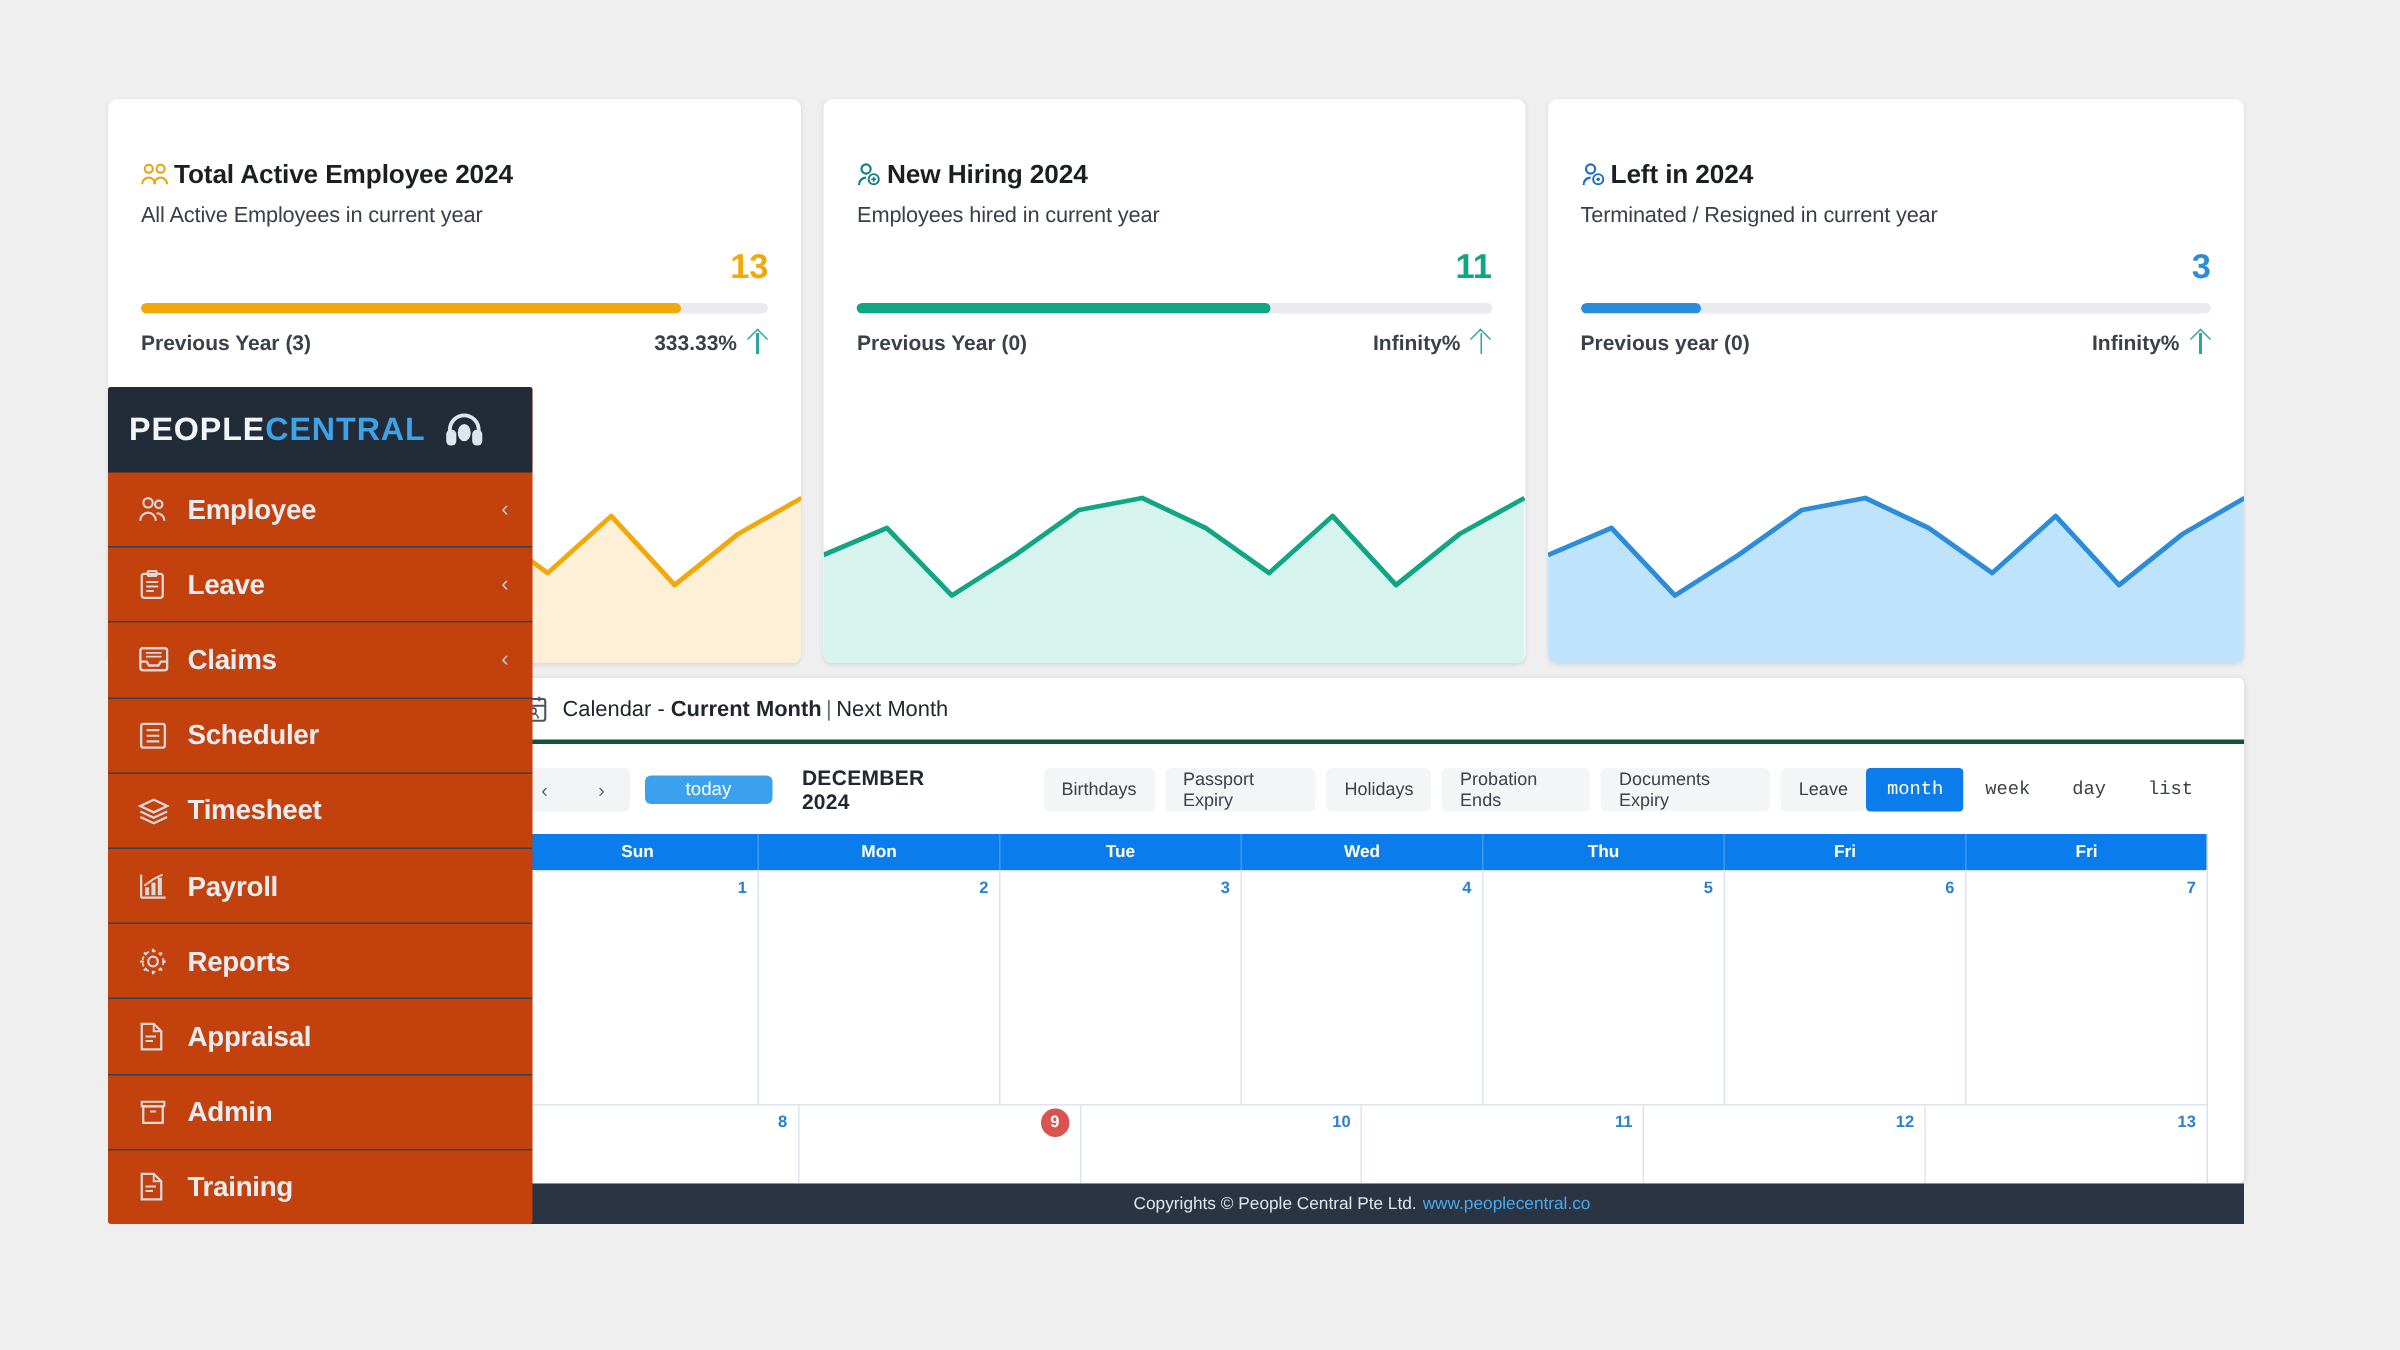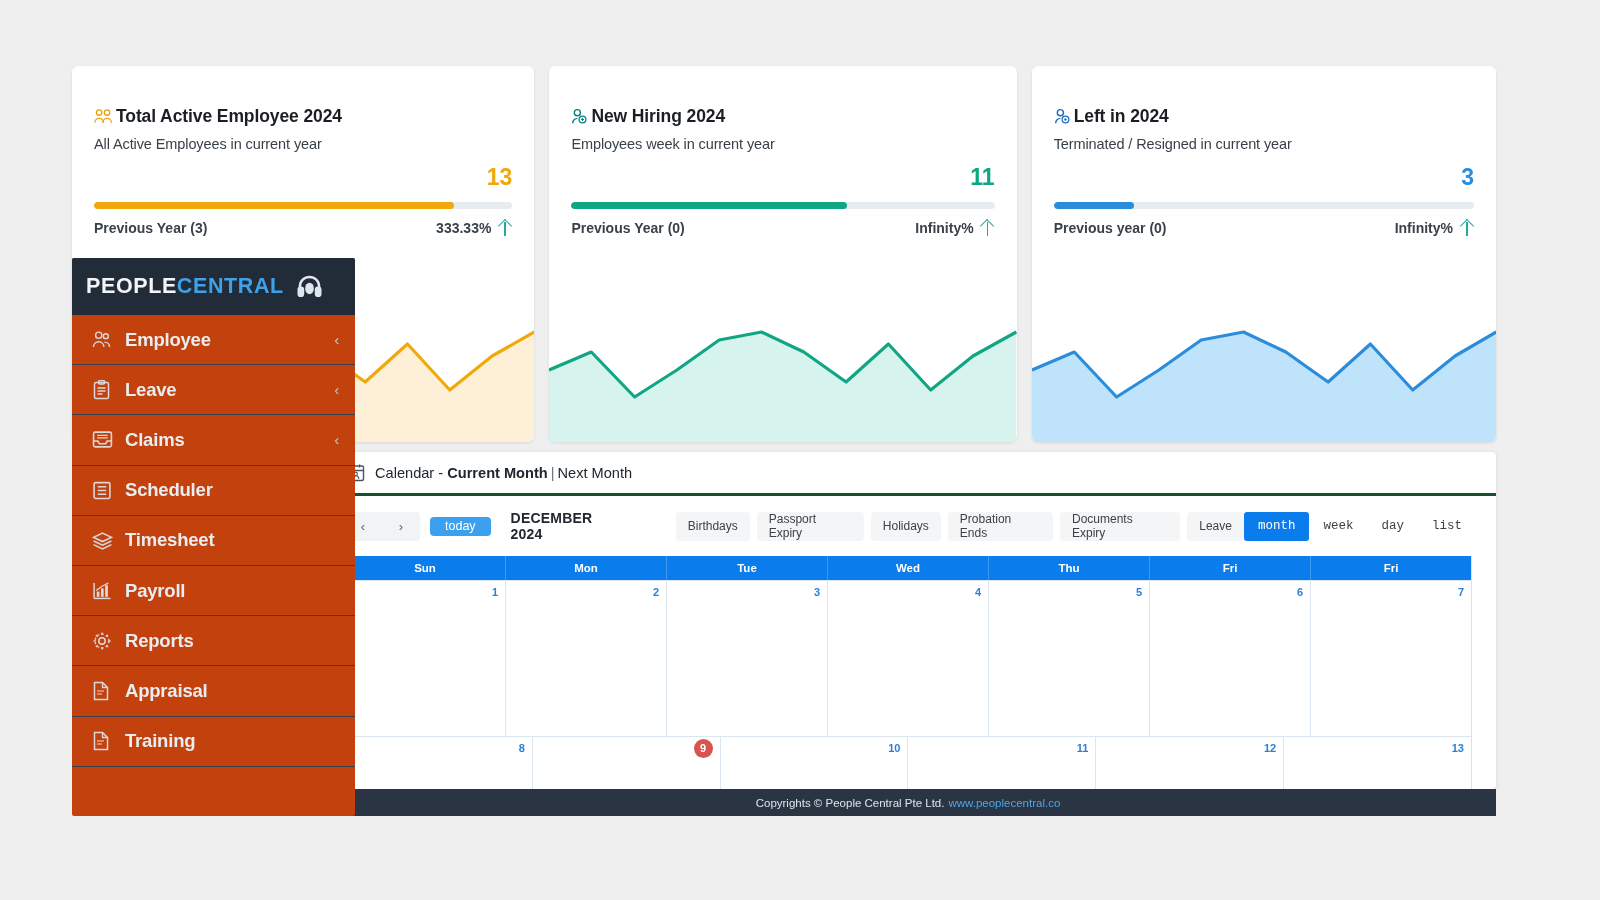--- a/index.html
+++ b/index.html
@@ -82,21 +82,21 @@
   .cal-toolbar { display: flex; align-items: center; padding: 14px 20px 10px 24px; }
   .nav-grp { display: flex; }
   .nav-btn {
     width: 38px; height: 29px; background: #f1f3f5;
     display: flex; align-items: center; justify-content: center;
     color: #5a6570; font-size: 13px; cursor: pointer;
   }
   .nav-btn:first-child { border-radius: 4px 0 0 4px; }
   .nav-btn:last-child { border-radius: 0 4px 4px 0; }
   .today-btn {
-    margin-left: 10px; height: 19px; padding: 0 15px;
+    margin-left: 10px; height: 19px; padding: 0 27px;
     background: #3ba0ee; color: #fff; border-radius: 4px;
     font-size: 12.5px; display: flex; align-items: center; cursor: pointer;
   }
   .cal-month { margin-left: 20px; font-size: 14px; font-weight: 700; color: #212830; letter-spacing: .2px; }
   .filter-grp { display: flex; gap: 7px; margin-left: 48px; }
   .filter-btn {
     height: 29px; padding: 0 12px; background: #f3f5f7; border-radius: 4px;
     display: flex; align-items: center; font-size: 12px; color: #3b424a; cursor: pointer;
   }
   .view-grp { margin-left: auto; display: flex; }
@@ -180,21 +180,21 @@
           <span class="tico">
             <svg width="17" height="17" viewBox="0 0 20 20">
               <circle cx="7.5" cy="5.5" r="3.6" fill="none" stroke="#0f7f86" stroke-width="1.7"></circle>
               <path d="M2 18c0-3.4 2.5-5.8 5.5-5.8" fill="none" stroke="#0f7f86" stroke-width="1.7"></path>
               <circle cx="13.5" cy="13.5" r="4" fill="none" stroke="#0f7f86" stroke-width="1.5"></circle>
               <path d="M11.6 13.5h3.8M13.5 11.6v3.8" stroke="#0f7f86" stroke-width="1.3"></path>
             </svg>
           </span>
           <span>New Hiring 2024</span>
         </div>
-        <div class="kpi-sub">Employees week in current year</div>
+        <div class="kpi-sub">Employees hired in current year</div>
         <div class="kpi-value" style="color:#11a683">11</div>
         <div class="kpi-bar">
             <i style="width:65%;background:#11a683"></i>
           </div>
         <div class="kpi-foot">
           <span>Previous Year (0)</span>
           <span class="pct">
             <span>Infinity%</span>
             <span class="arrow-up"></span>
           </span>
@@ -344,20 +344,31 @@
           <svg width="18" height="20" viewBox="0 0 17 20">
             <path d="M2 1.5h8l5 5v12H2z" fill="none" stroke="#dfe5ec" stroke-width="1.5"></path>
             <path d="M10 1.5v5h5" fill="none" stroke="#dfe5ec" stroke-width="1.3"></path>
             <path d="M4.5 10h7M4.5 13h5" stroke="#dfe5ec" stroke-width="1.2"></path>
           </svg>
         </span>
       <span class="nlabel">Appraisal</span>
       <span class="chev"></span>
     </div>
 
+    <div class="nav-item">
+      <span class="nico">
+          <svg width="20" height="20" viewBox="0 0 19 20">
+            <path d="M3 6.5h13v11H3z" fill="none" stroke="#dfe5ec" stroke-width="1.5"></path>
+            <path d="M2 3.5h15v3H2z" fill="none" stroke="#dfe5ec" stroke-width="1.4"></path>
+            <path d="M7.5 10h4" stroke="#dfe5ec" stroke-width="1.3"></path>
+          </svg>
+        </span>
+      <span class="nlabel">Admin</span>
+      <span class="chev"></span>
+    </div>
 
     <div class="nav-item">
       <span class="nico">
           <svg width="18" height="20" viewBox="0 0 17 20">
             <path d="M2 1.5h8l5 5v12H2z" fill="none" stroke="#dfe5ec" stroke-width="1.5"></path>
             <path d="M10 1.5v5h5" fill="none" stroke="#dfe5ec" stroke-width="1.3"></path>
             <path d="M4.5 10h7M4.5 13h5" stroke="#dfe5ec" stroke-width="1.2"></path>
           </svg>
         </span>
       <span class="nlabel">Training</span>

